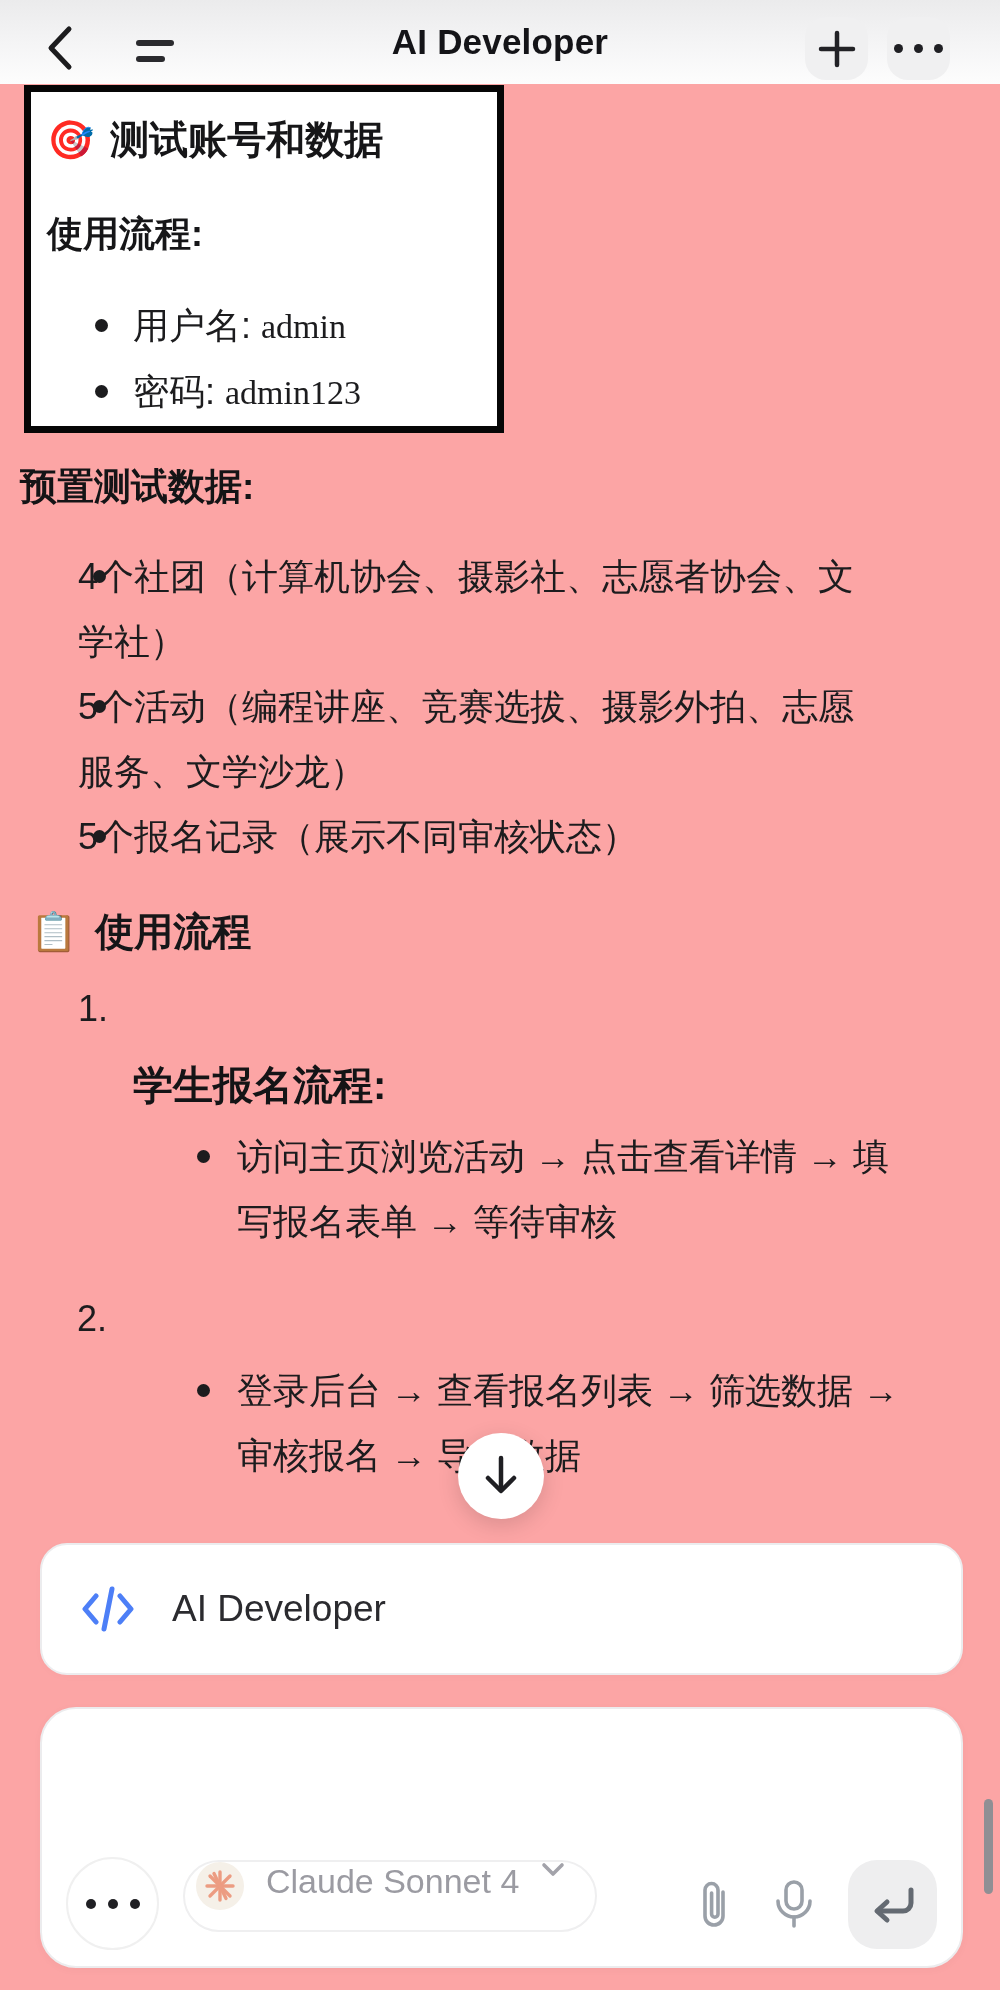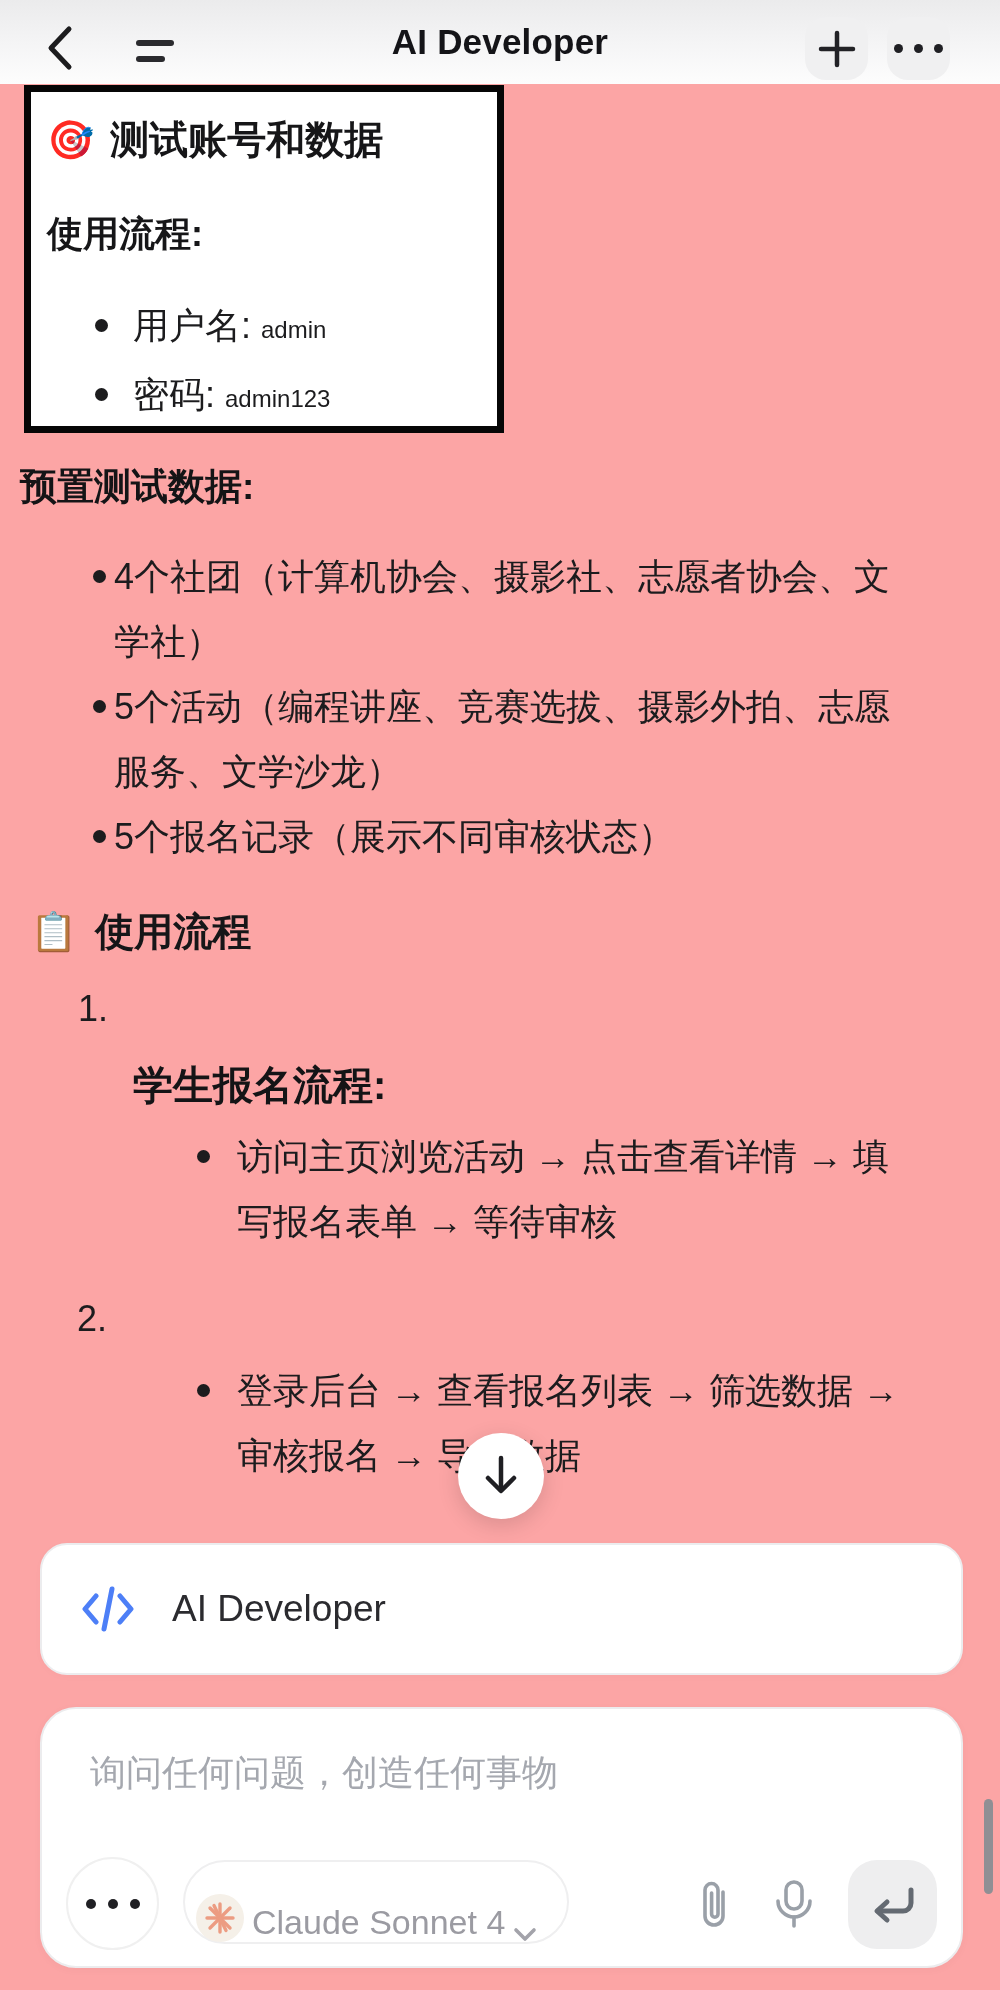--- a/index.html
+++ b/index.html
@@ -28,25 +28,25 @@
   .callout{
     position:absolute;left:24px;top:85px;width:480px;height:348px;
     border:7px solid #060606;background:#ffffff;box-sizing:border-box;
   }
   .cb-heading{display:flex;align-items:center;gap:16px;margin:26px 0 0 16px;font-size:39px;font-weight:700;color:#161618;line-height:44px;}
   .cb-emoji{font-size:38px;line-height:44px;}
   .cb-subhead{margin:48px 0 0 16px;font-size:36px;font-weight:700;color:#161618;}
   .cb-list{margin-top:34px;line-height:65px;font-size:36px;color:#1c1c1e;}
   .cb-li{position:relative;padding-left:102px;}
   .cb-li .dot{position:absolute;left:64px;top:26px;width:13px;height:13px;border-radius:50%;background:#1c1c1e;}
-  code.mono{font-family:Liberation Sans, sans-serif;font-size:24px;text-align:center;}
+  code.mono{font-family:Liberation Serif, serif;font-size:34px;text-align:center;}
   .h-bold{position:absolute;font-size:37px;font-weight:700;color:#141416;}
   .preset-heading{left:20px;top:462px;}
   .bullet-list{position:absolute;left:0;top:544px;width:1000px;line-height:65px;font-size:36px;}
-  .b-li{position:relative;padding-left:114px;width:800px;}
+  .b-li{position:relative;padding-left:78px;width:800px;}
   .b-li .dot{position:absolute;left:93px;top:26px;width:13px;height:13px;border-radius:50%;background:#1c1c1e;}
   .section-heading{position:absolute;left:30px;top:905px;display:flex;align-items:center;gap:18px;font-size:39px;font-weight:700;color:#161618;}
   .section-heading .emoji{font-size:38px;font-weight:400;}
   .step-num{position:absolute;font-size:36px;color:#1c1c1e;}
   .step-title{position:absolute;font-size:40px;font-weight:700;color:#141416;}
   .step-bullet{position:absolute;left:237px;width:686px;font-size:36px;line-height:65px;color:#1c1c1e;}
   .free-dot{position:absolute;width:13px;height:13px;border-radius:50%;background:#1c1c1e;}
   
   .scroll-btn{
     position:absolute;left:458px;top:1433px;width:86px;height:86px;border-radius:50%;
@@ -69,23 +69,23 @@
   }
   .placeholder{position:absolute;left:48px;top:40px;font-size:36px;color:#a5a8af;}
   .more-btn{
     position:absolute;left:24px;top:148px;width:93px;height:93px;border-radius:50%;
     background:#ffffff;border:2px solid #f0f0f0;box-sizing:border-box;
     display:flex;align-items:center;justify-content:center;
   }
   .more-btn .dots{gap:12px;}
   .more-btn .dots i{width:10px;height:10px;border-radius:50%;background:#202024;}
   .model-pill{
-    position:absolute;left:141px;top:151px;height:84px;border-radius:42px;
+    position:absolute;left:141px;top:151px;height:72px;border-radius:42px;
     background:#ffffff;border:2px solid #efeff0;box-sizing:border-box;
-    display:flex;align-items:flex-end;padding:0 30px 0 11px;gap:8px;
+    display:flex;align-items:flex-start;padding:0 30px 0 11px;gap:22px;
   }
   .model-avatar{width:48px;height:48px;border-radius:50%;background:#f5f0e8;display:flex;align-items:center;justify-content:center;}
   .model-label{font-size:34px;color:#9b9ba2;}
   .icon-btn{position:absolute;display:flex;align-items:center;justify-content:center;}
   .clip-btn{left:636px;top:158px;width:72px;height:76px;}
   .mic-btn{left:714px;top:158px;width:76px;height:76px;}
   .send-btn{
     position:absolute;left:806px;top:151px;width:89px;height:89px;border-radius:29px;
     background:#eeeeef;display:flex;align-items:center;justify-content:center;
   }
@@ -176,21 +176,20 @@
   <div class="artifact-card">
     <svg width="52" height="46" viewBox="0 0 52 46">
       <polyline points="14,10 3,23 14,36" fill="none" stroke="#4D7FF7" stroke-width="5" stroke-linecap="round" stroke-linejoin="round"></polyline>
       <polyline points="38,10 49,23 38,36" fill="none" stroke="#4D7FF7" stroke-width="5" stroke-linecap="round" stroke-linejoin="round"></polyline>
       <line x1="30" y1="3" x2="22" y2="43" stroke="#4D7FF7" stroke-width="5" stroke-linecap="round"></line>
     </svg>
     <span class="artifact-label">AI Developer</span>
   </div>
 
   <div class="composer">
-    <div class="placeholder">询问任何问题，创造任何事物</div>
 
     <div class="more-btn">
       <span class="dots">
           <i></i>
           <i></i>
           <i></i>
         </span>
     </div>
 
     <div class="model-pill">

